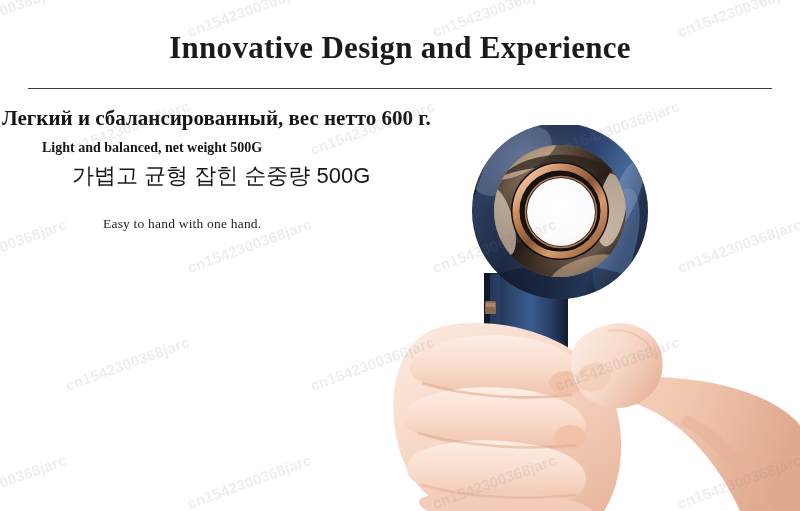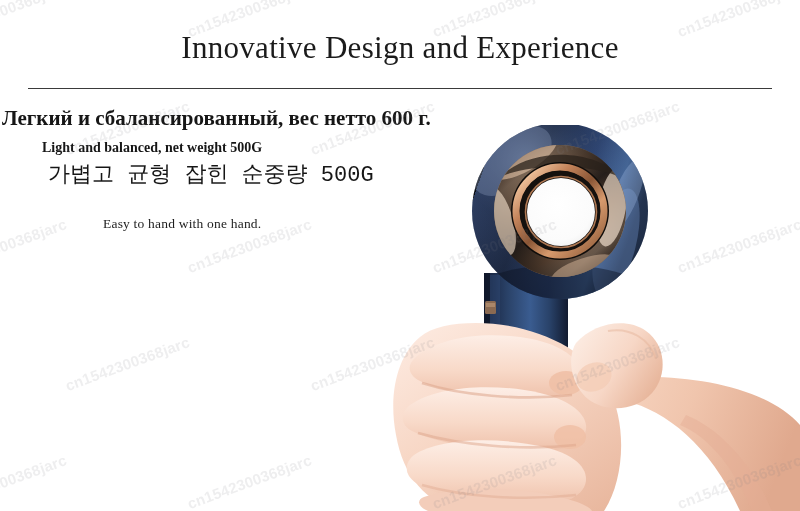--- a/index.html
+++ b/index.html
@@ -39,21 +39,21 @@
   }
 
   
   .title {
     position: absolute;
     left: 0;
     top: 30px;
     width: 800px;
     text-align: center;
     font-size: 31px;
-    font-weight: 400;
+    font-weight: 700;
     color: #1b1b1b;
     letter-spacing: 0.3px;
     z-index: 20;
   }
 
   .divider {
     position: absolute;
     left: 28px;
     top: 88px;
     width: 744px;
@@ -85,24 +85,24 @@
     white-space: nowrap;
     padding-left: 42px;
     line-height: 1.5;
     margin-top: 3px;
   }
   .line-ko {
     font-size: 22px;
     font-weight: 400;
     color: #161616;
     white-space: nowrap;
-    padding-left: 48px;
+    padding-left: 72px;
     line-height: 1.45;
     margin-top: 2px;
-    font-family: Liberation Mono, monospace;
+    font-family: Liberation Sans, sans-serif;
   }
   .line-note {
     font-size: 13.5px;
     font-weight: 400;
     color: #1d1d1d;
     white-space: nowrap;
     padding-left: 103px;
     margin-top: 24px;
     letter-spacing: 0.2px;
   }

